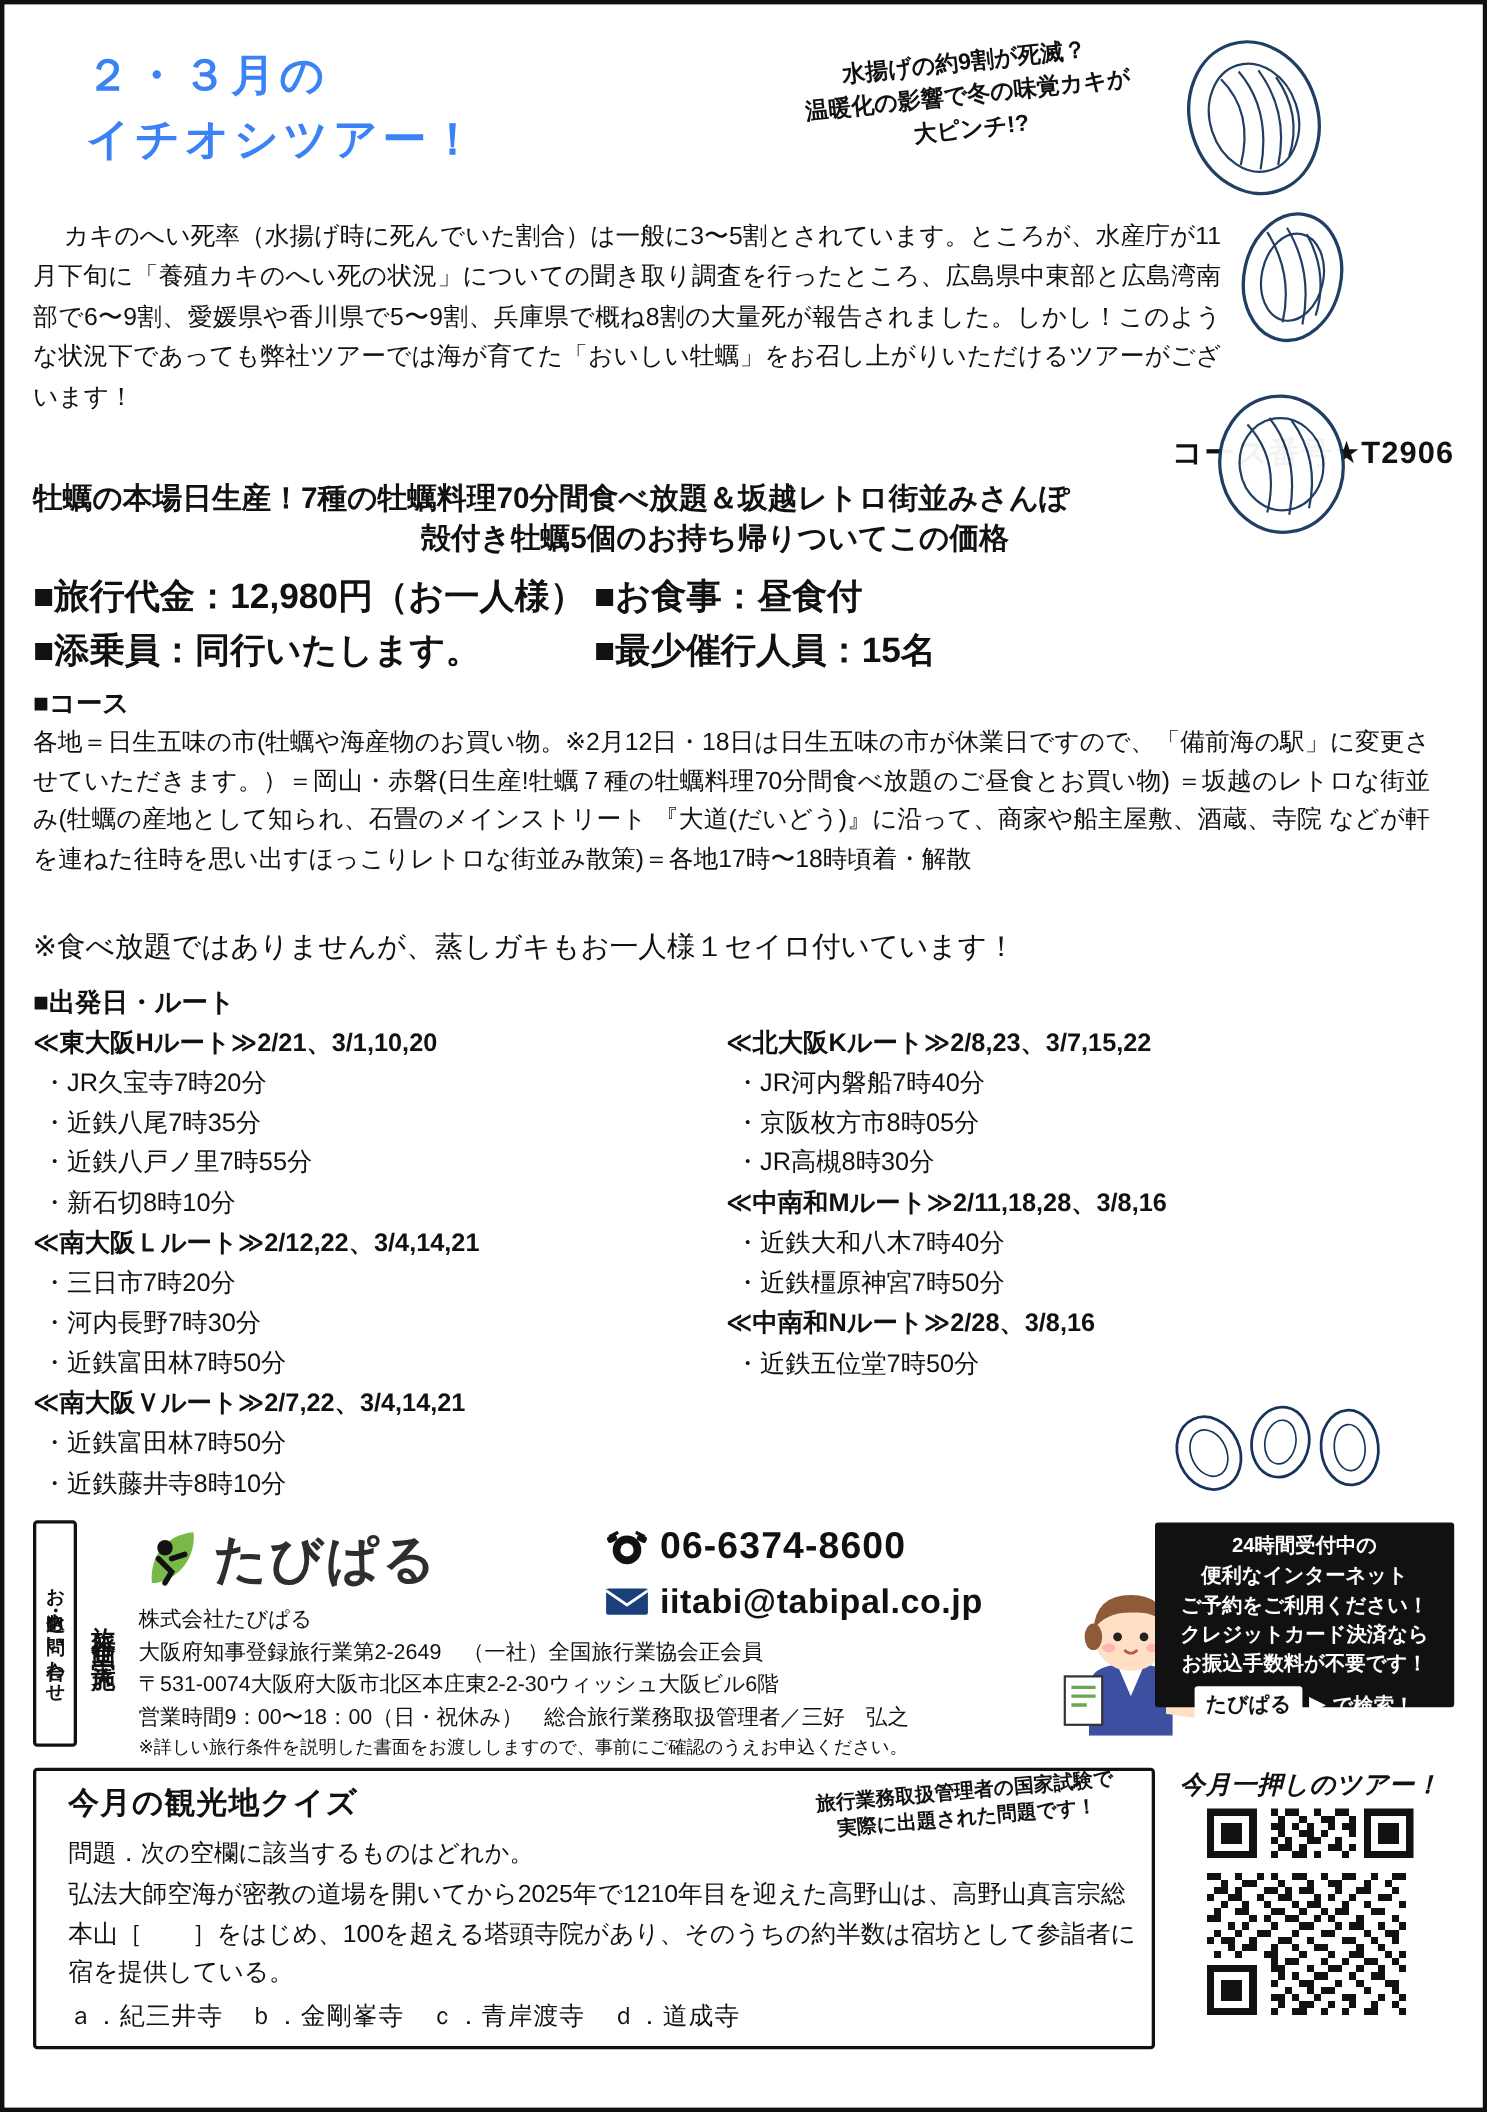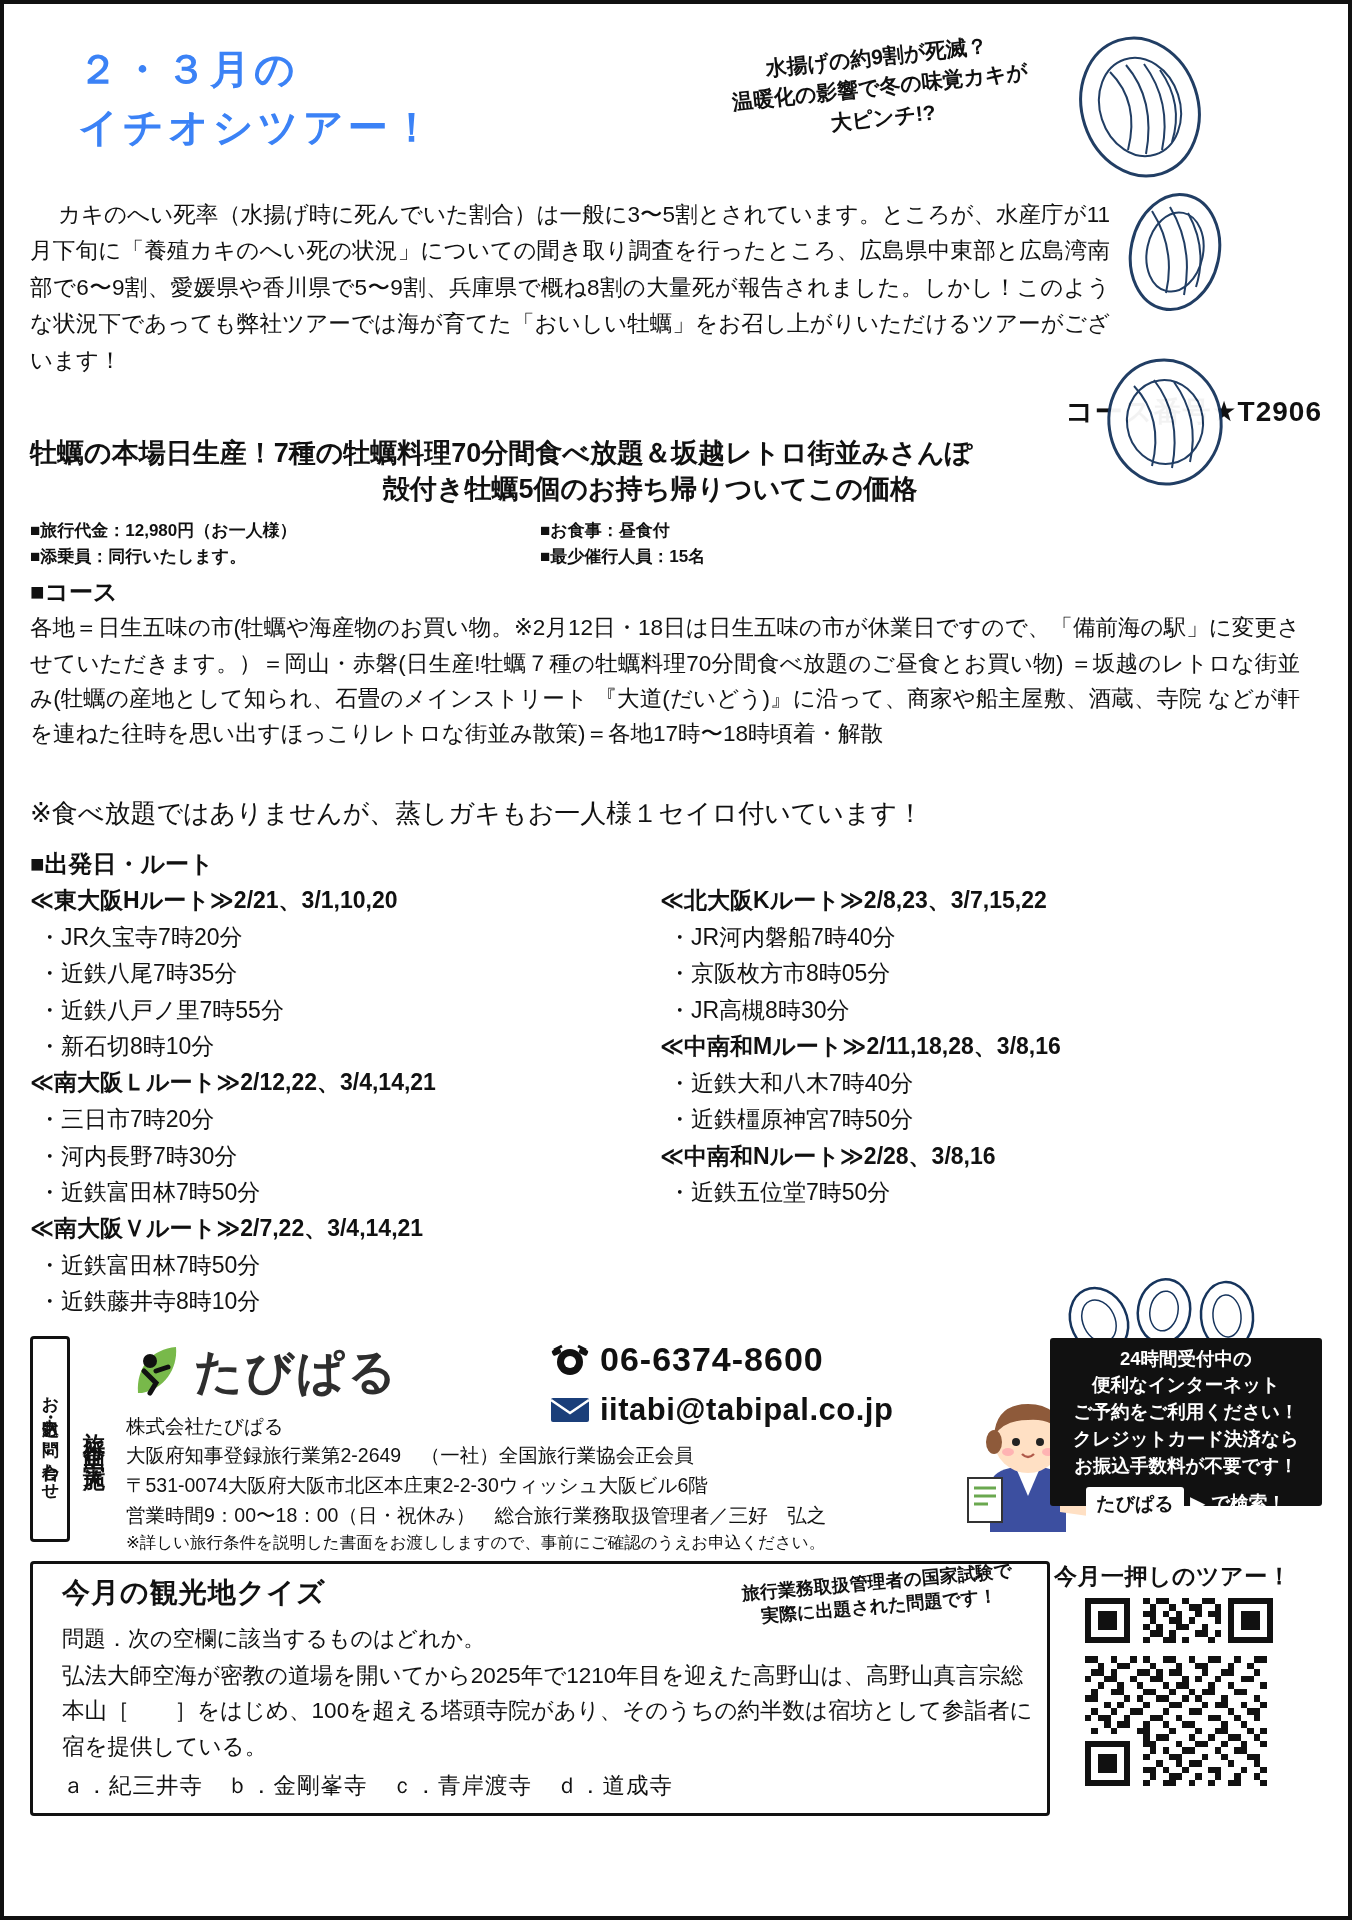--- a/index.html
+++ b/index.html
@@ -51,21 +51,21 @@
   }
   .course-title{
     font-size:27px;font-weight:bold;line-height:1.34;margin-top:4px;
   }
   .course-title2{
     font-size:27px;font-weight:bold;line-height:1.34;text-align:center;
     width:1240px;
   }
 
   .specs{margin-top:10px;}
-  .spec-row{display:flex;font-size:17px;font-weight:bold;line-height:1.55;}
+  .spec-row{display:flex;font-size:32px;font-weight:bold;line-height:1.55;}
   .spec-a{width:510px;}
   .spec-b{flex:1;}
 
   .sec-head{font-size:24px;font-weight:bold;margin-top:6px;}
   .course-body{font-size:22.5px;line-height:1.57;text-align:justify;width:1270px;margin-top:2px;}
   .note-line{font-size:26px;line-height:1.57;margin-top:42px;}
 
   .depart-head{font-size:24px;font-weight:bold;margin-top:14px;}
   .routes{display:flex;margin-top:2px;}
   .col{width:620px;}
@@ -134,21 +134,21 @@
   }
   .quiz-title{font-size:28px;font-weight:bold;letter-spacing:1px;}
   .quiz-stamp{
     position:absolute;left:690px;top:6px;width:310px;text-align:center;
     font-size:18px;font-weight:bold;line-height:1.35;transform:rotate(-5deg);
   }
   .quiz-q{font-size:22px;line-height:1.55;margin-top:10px;}
   .quiz-body{font-size:22.5px;line-height:1.58;margin-top:2px;}
   .quiz-choices{font-size:22.5px;margin-top:6px;letter-spacing:1px;}
 
-  .qr-wrap{margin-left:4px;width:250px;}
+  .qr-wrap{margin-left:16px;width:250px;text-align:center;font-style:italic;}
   .qr-title{font-size:23px;font-weight:bold;letter-spacing:.5px;}
   .qr{width:188px;height:188px;margin:6px auto 0 auto;}
 </style>
 </head>
 <body>
 
 <div class="page">
   <div class="inner">
 
     <div class="header">

